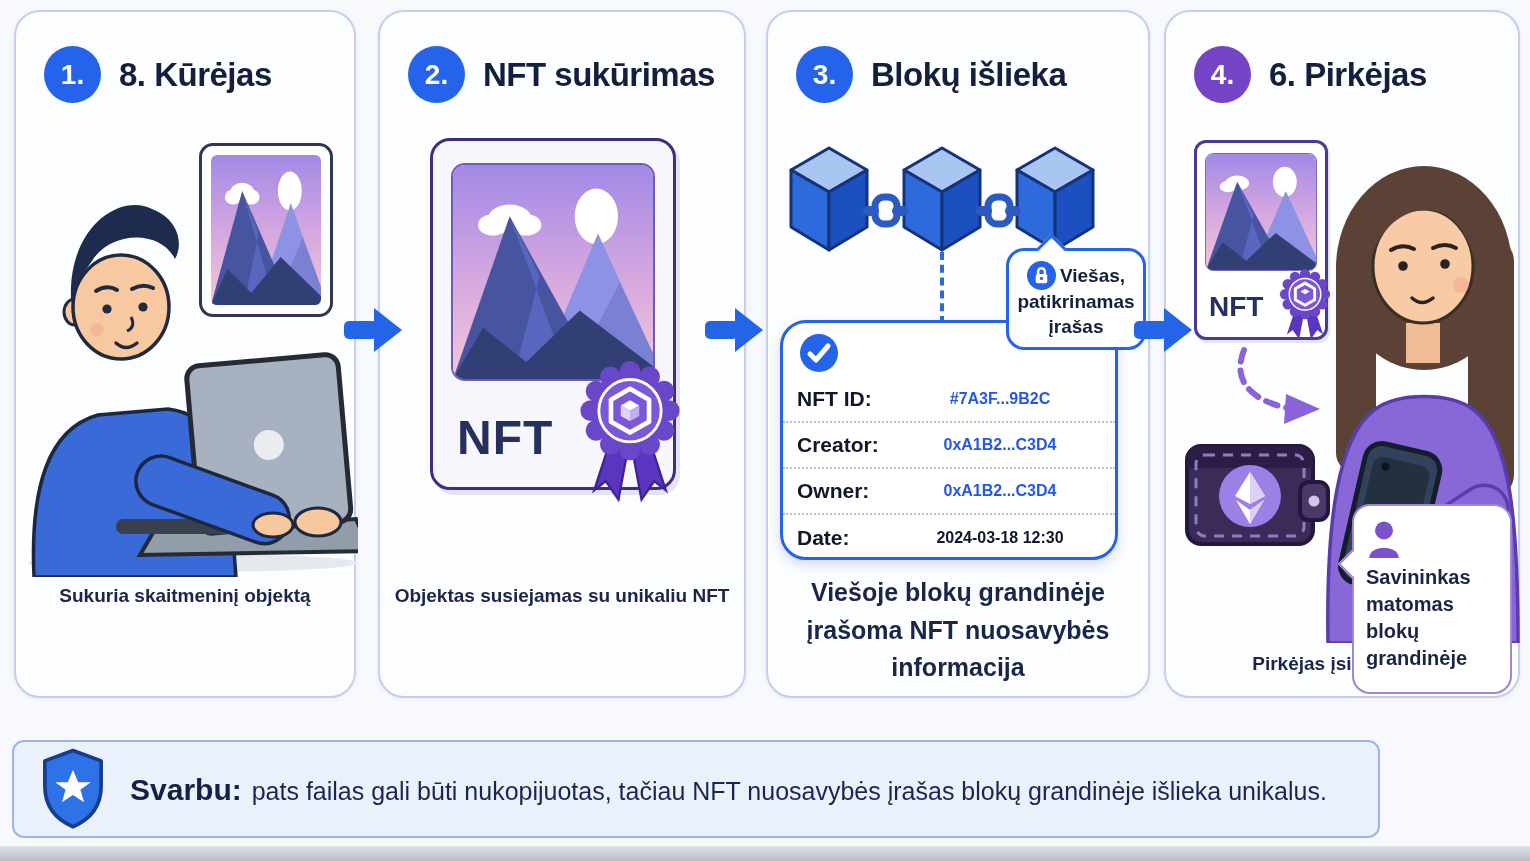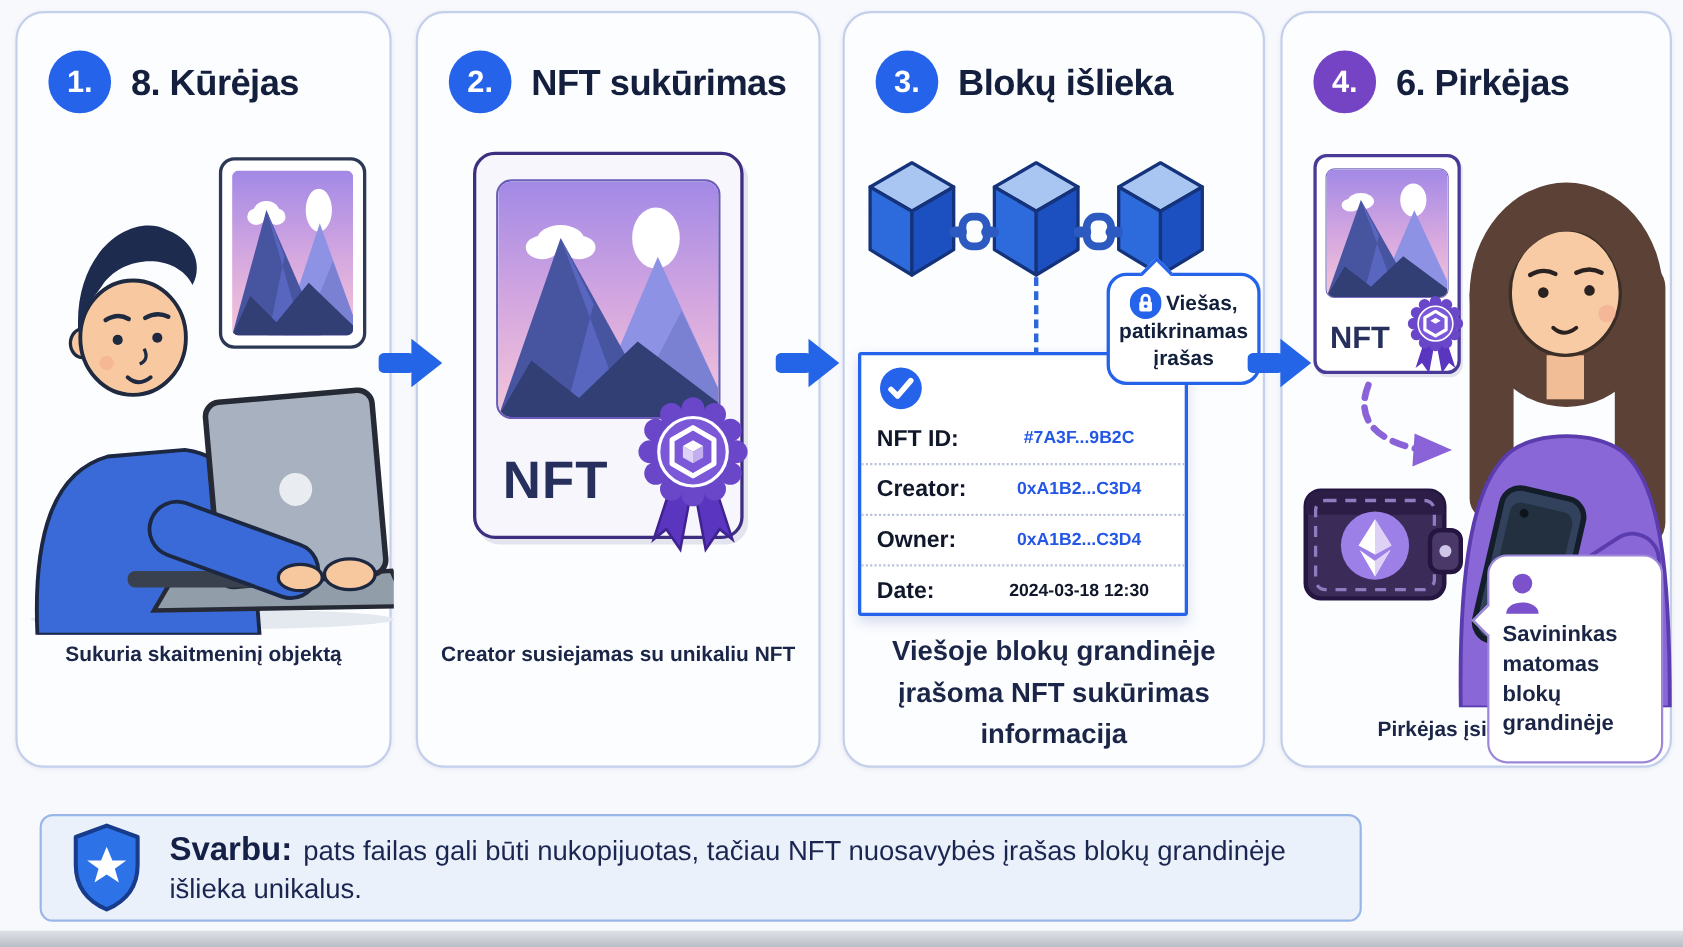--- a/index.html
+++ b/index.html
@@ -43,22 +43,22 @@
     box-shadow:4px 5px 0 rgba(60,50,120,.12); }
   .nft-card-big .art { position:absolute; left:18px; right:18px; top:22px; height:218px;
     border:2px solid #6a5cb8; border-radius:14px; overflow:hidden; }
   .nft-card-big .art svg { width:100%; height:100%; display:block; }
   .nft-label-big { position:absolute; left:24px; bottom:22px; font-size:48px; font-weight:800; color:#27305c; letter-spacing:1px; }
   .rosette-big { position:absolute; right:-16px; bottom:-16px; width:118px; height:150px; }
 
   
   .chain-scene { position:absolute; left:10px; top:116px; width:364px; height:150px; }
   .dash-line { position:absolute; left:172px; top:240px; height:72px; border-left:4px dashed #2e68d8; z-index:0; }
-  .record-box { position:absolute; left:12px; top:308px; width:300px; height:240px; background:#fff;
-    border:3px solid #2563eb; border-radius:3px; box-shadow:0 5px 12px rgba(30,60,150,.18); z-index:2; }
+  .record-box { position:absolute; left:12px; top:308px; width:338px; height:240px; background:#fff;
+    border:3px solid #2563eb; border-radius:26px; box-shadow:0 5px 12px rgba(30,60,150,.18); z-index:2; }
   .check-badge { position:absolute; left:16px; top:10px; width:40px; height:40px; }
   .record-rows { position:absolute; left:0; right:0; top:54px; }
   .record-row { display:flex; align-items:center; height:46px; padding:0 14px; border-bottom:2px dotted #b9c3da; }
   .record-row:last-child { border-bottom:none; }
   .record-row .lbl { width:102px; font-size:21px; font-weight:600; color:#10172a; flex:0 0 auto; }
   .record-row .val { flex:1; text-align:center; font-size:16px; font-weight:700; color:#2457e6; }
   .record-row.val-dark .val { color:#10172a; }
 
   .bubble { background:#fff; position:absolute; z-index:6; }
   .bubble3 { left:238px; top:236px; width:140px; border:3.5px solid #2563eb; border-radius:18px;
@@ -78,23 +78,23 @@
   .buy-arrow { position:absolute; left:62px; top:334px; width:100px; height:80px; z-index:1; }
   .wallet { position:absolute; left:16px; top:420px; width:150px; height:125px; z-index:2; }
   .buyer-scene { position:absolute; left:150px; top:126px; width:206px; height:505px; z-index:1; }
   .bubble4 { left:186px; top:492px; width:160px; border:2.5px solid #9b86d8; border-radius:18px;
     padding:12px 10px 20px 12px; font-size:20px; font-weight:600; color:#1a2445; line-height:1.35; }
   .bubble4 .tail { position:absolute; left:-12px; top:48px; width:20px; height:20px; background:#fff;
     border-left:2.5px solid #9b86d8; border-bottom:2.5px solid #9b86d8; transform:rotate(45deg); }
   .bubble4 .person { float:left; width:36px; height:40px; margin:2px 8px 4px 0; }
 
   
-  .footer-banner { position:absolute; left:12px; top:740px; width:1202px; height:98px;
+  .footer-banner { position:absolute; left:12px; top:740px; width:1368px; height:98px;
     background:#eaf1fb; border:2px solid #9ab6e8; border-radius:12px;
-    display:flex; align-items:center; padding:0 22px; gap:20px;margin-left:24px; }
+    display:flex; align-items:center; padding:0 22px; gap:20px; }
   .footer-shield { width:74px; height:84px; flex:0 0 auto; }
   .footer-text { font-size:25px; color:#1b2650; font-weight:500; line-height:1.3; }
   .footer-text b { font-size:30px; font-weight:800; color:#152046; margin-right:10px; }
 
   .bottom-strip { position:absolute; left:0; top:846px; width:100%; height:15px;
     background:linear-gradient(#dfe2e7,#b9bdc6); }
 </style>
 </head>
 <body>
 
@@ -211,21 +211,21 @@
         </g>
         <circle cx="50" cy="50" r="34" fill="#6a46c8"></circle>
         <circle cx="50" cy="50" r="27" fill="#7b58d8" stroke="#fff" stroke-width="2.5"></circle>
         <polygon points="50,31 66.5,40.5 66.5,59.5 50,69 33.5,59.5 33.5,40.5" fill="none" stroke="#fff" stroke-width="4" stroke-linejoin="round"></polygon>
         <polygon points="50,41 58,45.5 50,50 42,45.5" fill="#fff"></polygon>
         <polygon points="42,45.5 50,50 50,59 42,54.5" fill="#ded2f6"></polygon>
         <polygon points="58,45.5 50,50 50,59 58,54.5" fill="#c3aef0"></polygon>
       </svg>
     </div>
 
-    <div class="step-caption">Creator susiejamas su unikaliu NFT</div>
+    <div class="step-caption">Objektas susiejamas su unikaliu NFT</div>
   </div>
 
   <div class="step-card" id="card3">
     <div class="step-header">
       <div class="step-num">3.</div>
       <div class="step-title">Blokų išlieka</div>
     </div>
 
     <svg class="chain-scene" viewBox="0 0 364 150">
       <g stroke="#15337a" stroke-width="3" stroke-linejoin="round">
@@ -283,21 +283,21 @@
     <div class="bubble bubble3">
       <span class="tail"></span>
       <svg class="lock" viewBox="0 0 30 30">
         <circle cx="15" cy="15" r="15" fill="#2563eb"></circle>
         <path d="M11.5,14 V11 a3.5,3.5 0 0 1 7,0 V14" fill="none" stroke="#fff" stroke-width="2.6"></path>
         <rect x="9" y="13.5" width="12" height="9.5" rx="2" fill="#fff"></rect>
         <circle cx="15" cy="18" r="1.7" fill="#2563eb"></circle>
       </svg><span>Viešas, patikrinamas įrašas</span>
     </div>
 
-    <div class="step-caption">Viešoje blokų grandinėje įrašoma NFT sukūrimas informacija</div>
+    <div class="step-caption">Viešoje blokų grandinėje įrašoma NFT nuosavybės informacija</div>
   </div>
 
   <div class="step-card" id="card4">
     <div class="step-header">
       <div class="step-num">4.</div>
       <div class="step-title">6. Pirkėjas</div>
     </div>
 
     <div class="nft-card-mini">
       <div class="art">

